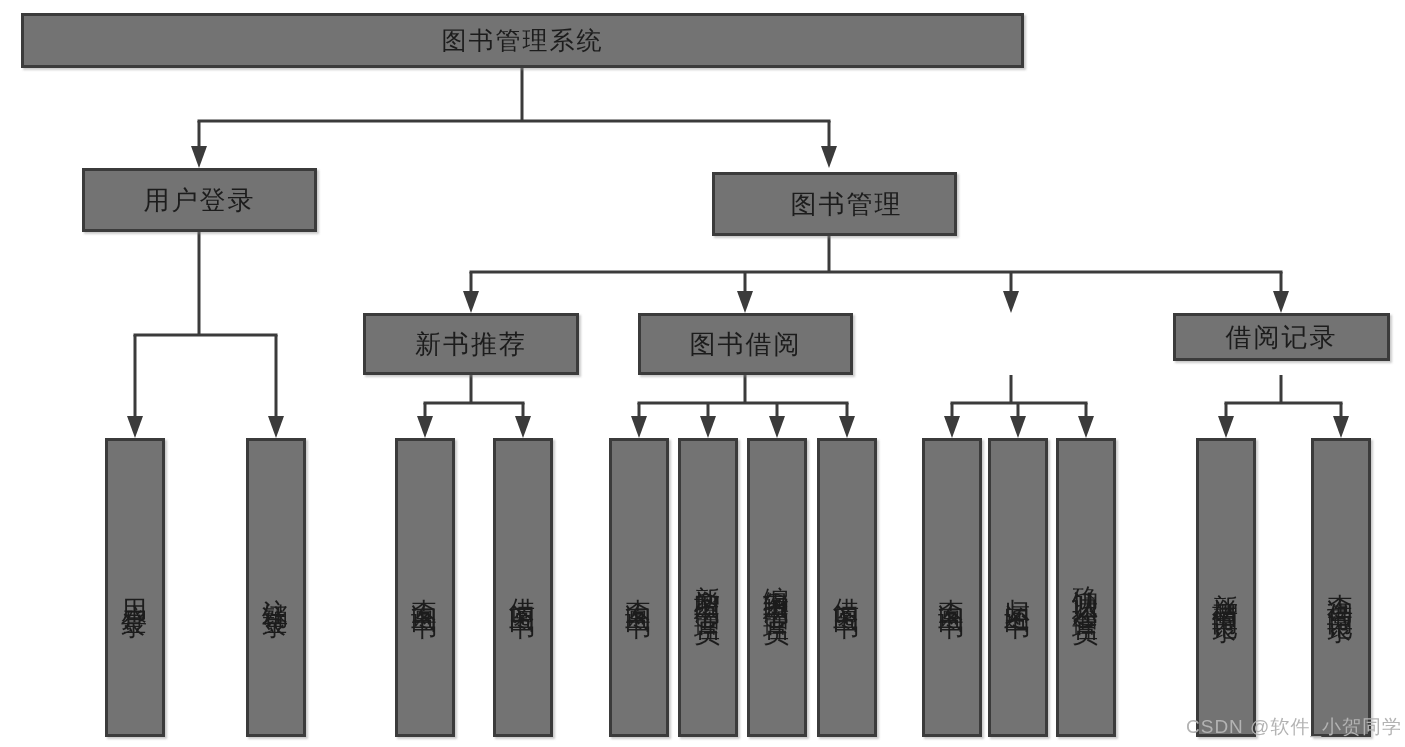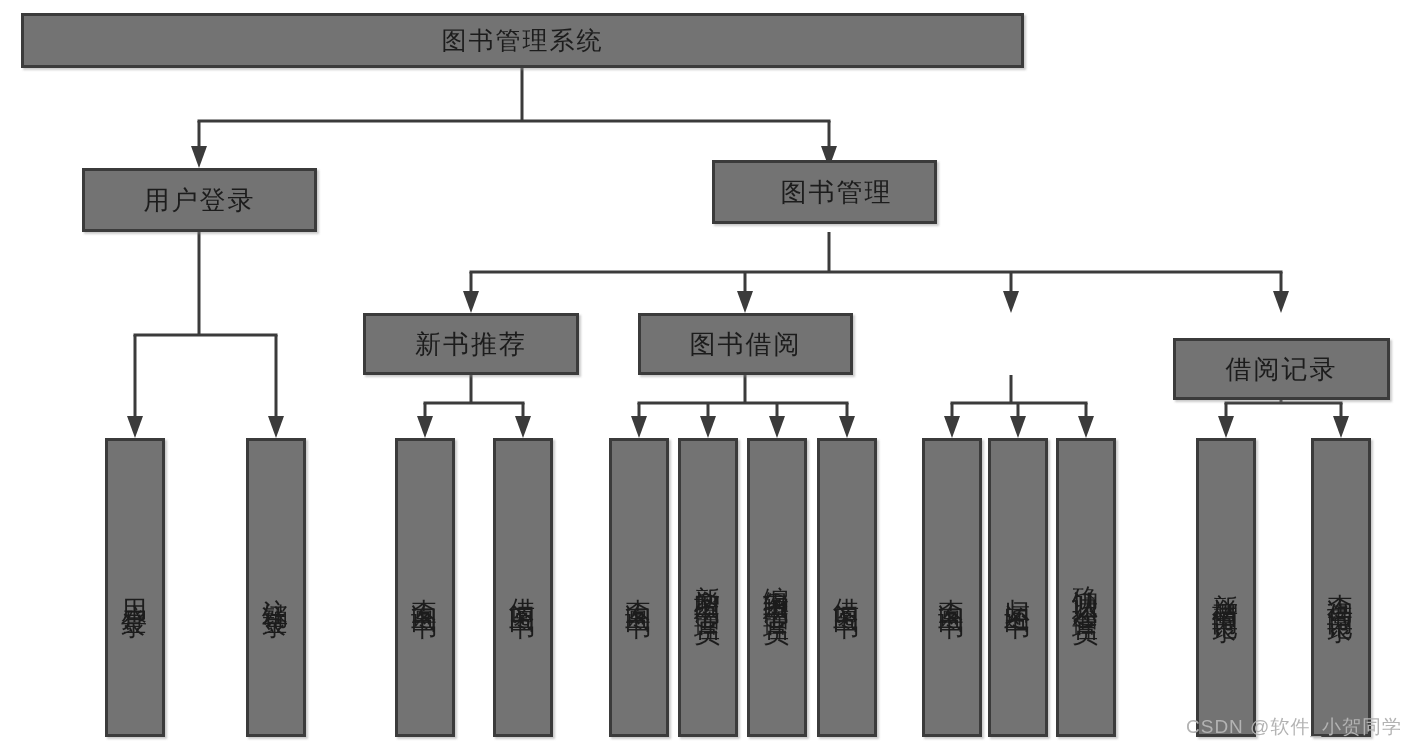--- a/index.html
+++ b/index.html
@@ -139,25 +139,25 @@
       <line x1="1226" y1="403" x2="1226" y2="420"></line>
       <polygon points="1218,416 1234,416 1226,438" stroke="none"></polygon>
       <line x1="1341" y1="403" x2="1341" y2="420"></line>
       <polygon points="1333,416 1349,416 1341,438" stroke="none"></polygon>
     </g>
   </svg>
 
   <div class="box rootbox" style="left:21px; top:13px; width:1003px; height:55px;">图书管理系统</div>
 
   <div class="box hbox" style="left:82px; top:168px; width:235px; height:64px;">用户登录</div>
-  <div class="box hbox" style="left:712px; top:160px; width:225px; height:64px;padding-left:24px;">图书管理</div>
+  <div class="box hbox" style="left:712px; top:172px; width:245px; height:64px;padding-left:24px;">图书管理</div>
 
   <div class="box hbox" style="left:363px; top:313px; width:216px; height:62px;">新书推荐</div>
   <div class="box hbox" style="left:638px; top:313px; width:215px; height:62px;">图书借阅</div>
-  <div class="box hbox" style="left:1173px; top:313px; width:217px; height:62px;margin-top:25px;">借阅记录</div>
+  <div class="box hbox" style="left:1173px; top:313px; width:217px; height:48px;">借阅记录</div>
 
   <div class="box leaf" style="left:105px;">用户登录</div>
   <div class="box leaf" style="left:246px;">注销登录</div>
 
   <div class="box leaf" style="left:395px;">查询图书</div>
   <div class="box leaf" style="left:493px;">借阅图书</div>
 
   <div class="box leaf" style="left:609px;">查询图书</div>
   <div class="box leaf" style="left:678px;">新增图书（管理员）</div>
   <div class="box leaf" style="left:747px;">编辑图书（管理员）</div>

